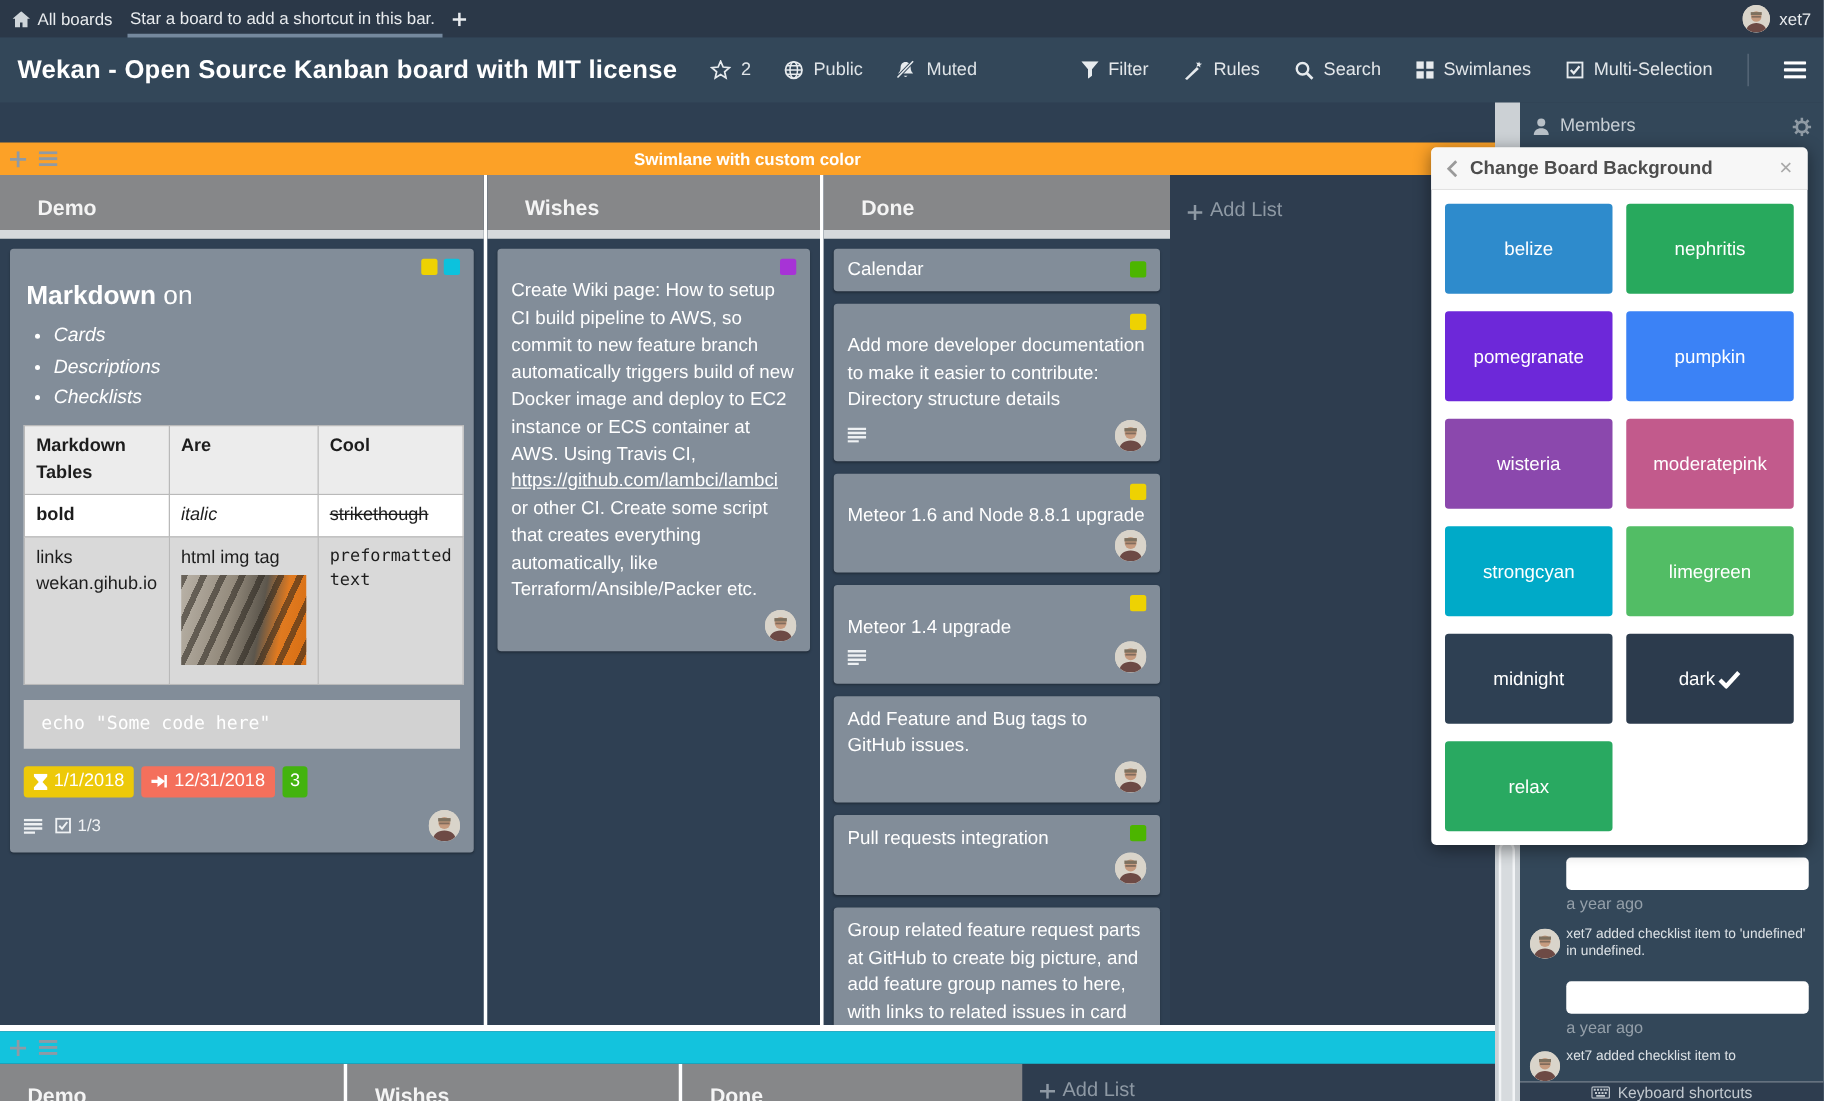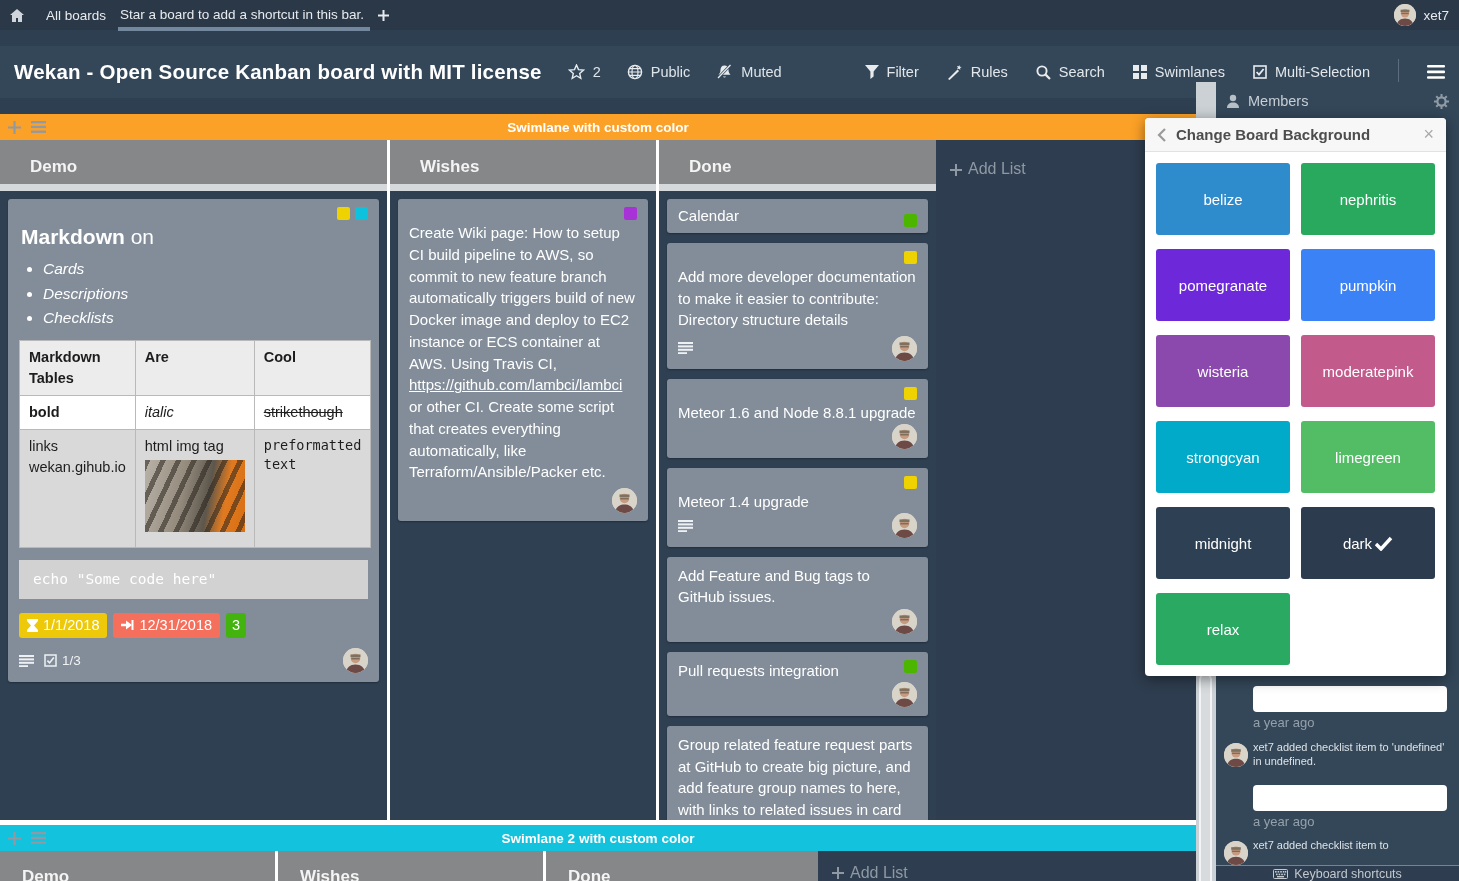--- a/index.html
+++ b/index.html
@@ -4,28 +4,28 @@
 <style>
   * { box-sizing: border-box; }
   html,body { margin:0; padding:0; width:1459px; height:881px; overflow:hidden;
               font-family:"Liberation Sans", sans-serif; }
   .app { position:relative; width:1459px; height:881px; background:#2e3f52; overflow:hidden; }
   svg { display:block; }
 
   
   .topbar { position:absolute; left:0; top:0; width:1459px; height:30px; background:#2b3848;
             display:flex; align-items:center; color:#e8ebee; font-size:13.5px; padding:0 10px; }
-  .topbar .item { display:flex; align-items:center; gap:22px; margin-right:14px; cursor:pointer; }
+  .topbar .item { display:flex; align-items:center; gap:6px; margin-right:14px; cursor:pointer; }
   .star-hint { position:relative; padding-bottom:2px; }
   .star-hint .ul { position:absolute; left:-2px; right:-6px; bottom:-7px; height:4px; background:#74889d; }
   .topbar-right { margin-left:auto; display:flex; align-items:center; gap:7px; }
   .avatar { width:22px; height:22px; border-radius:50%; overflow:hidden; background:#d9d4ca; flex:0 0 auto; }
 
   
-  .header { position:absolute; left:0; top:46px; width:1459px; height:52px; background:#334759;
+  .header { position:absolute; left:0; top:30px; width:1459px; height:52px; background:#334759;
             display:flex; align-items:center; color:#fff; padding:0 14px; }
   .board-title { font-size:20.5px; font-weight:bold; letter-spacing:.2px; margin-right:26px; }
   .hmeta { display:flex; align-items:center; gap:8px; color:#dfe4e8; font-size:14.5px; margin-right:26px; cursor:pointer; }
   .hmenu { margin-left:auto; display:flex; align-items:center; gap:28px; color:#e3e7ea; font-size:14.5px; }
   .hmenu .item { display:flex; align-items:center; gap:8px; cursor:pointer; }
   .vdiv { width:1px; height:26px; background:#5d6d7d; }
 
   
   .board { position:absolute; left:0; top:82px; width:1196px; height:799px; background:#2e3f52;margin-top:32px; }
   .sl-header { height:26px; display:flex; align-items:center; padding:0 8px; position:relative; }
@@ -382,21 +382,21 @@
           </div>
         </div>
       </div>
 
       <div class="list" style="width:277px">
         <div class="list-header">Done</div>
         <div class="list-strip"></div>
         <div class="list-body">
 
           <div class="card" style="padding:6px 11px">
-            <div style="display:flex; align-items:flex-end;">
+            <div style="display:flex; align-items:center;">
               <span>Calendar</span>
               <span class="spacer"></span>
               <span class="label" style="background: rgb(76, 181, 0);"></span>
             </div>
           </div>
 
           <div class="card">
             <div class="labels">
                 <span class="label" style="background: rgb(238, 210, 2);"></span>
               </div>
@@ -531,21 +531,20 @@
             </svg>
         </span>
         <span>
           <svg width="15" height="12" viewBox="0 0 15 12">
               <rect width="15" height="2.3" fill="#8f9aa5"></rect>
               <rect y="4.8" width="15" height="2.3" fill="#8f9aa5"></rect>
               <rect y="9.6" width="15" height="2.3" fill="#8f9aa5"></rect>
             </svg>
         </span>
       </div>
-      <span class="sl-title">Swimlane 2 with custom color</span>
     </div>
 
     <div class="row2">
       <div class="lh2 sep" style="width:278px">Demo</div>
       <div class="lh2 sep" style="width:268px">Wishes</div>
       <div class="lh2" style="width:272px">Done</div>
       <div class="addlist2">
         <svg width="12" height="12" viewBox="0 0 12 12">
             <path d="M5 0h2v5h5v2H7v5H5V7H0V5h5z" fill="#8e99a4"></path>
           </svg>

